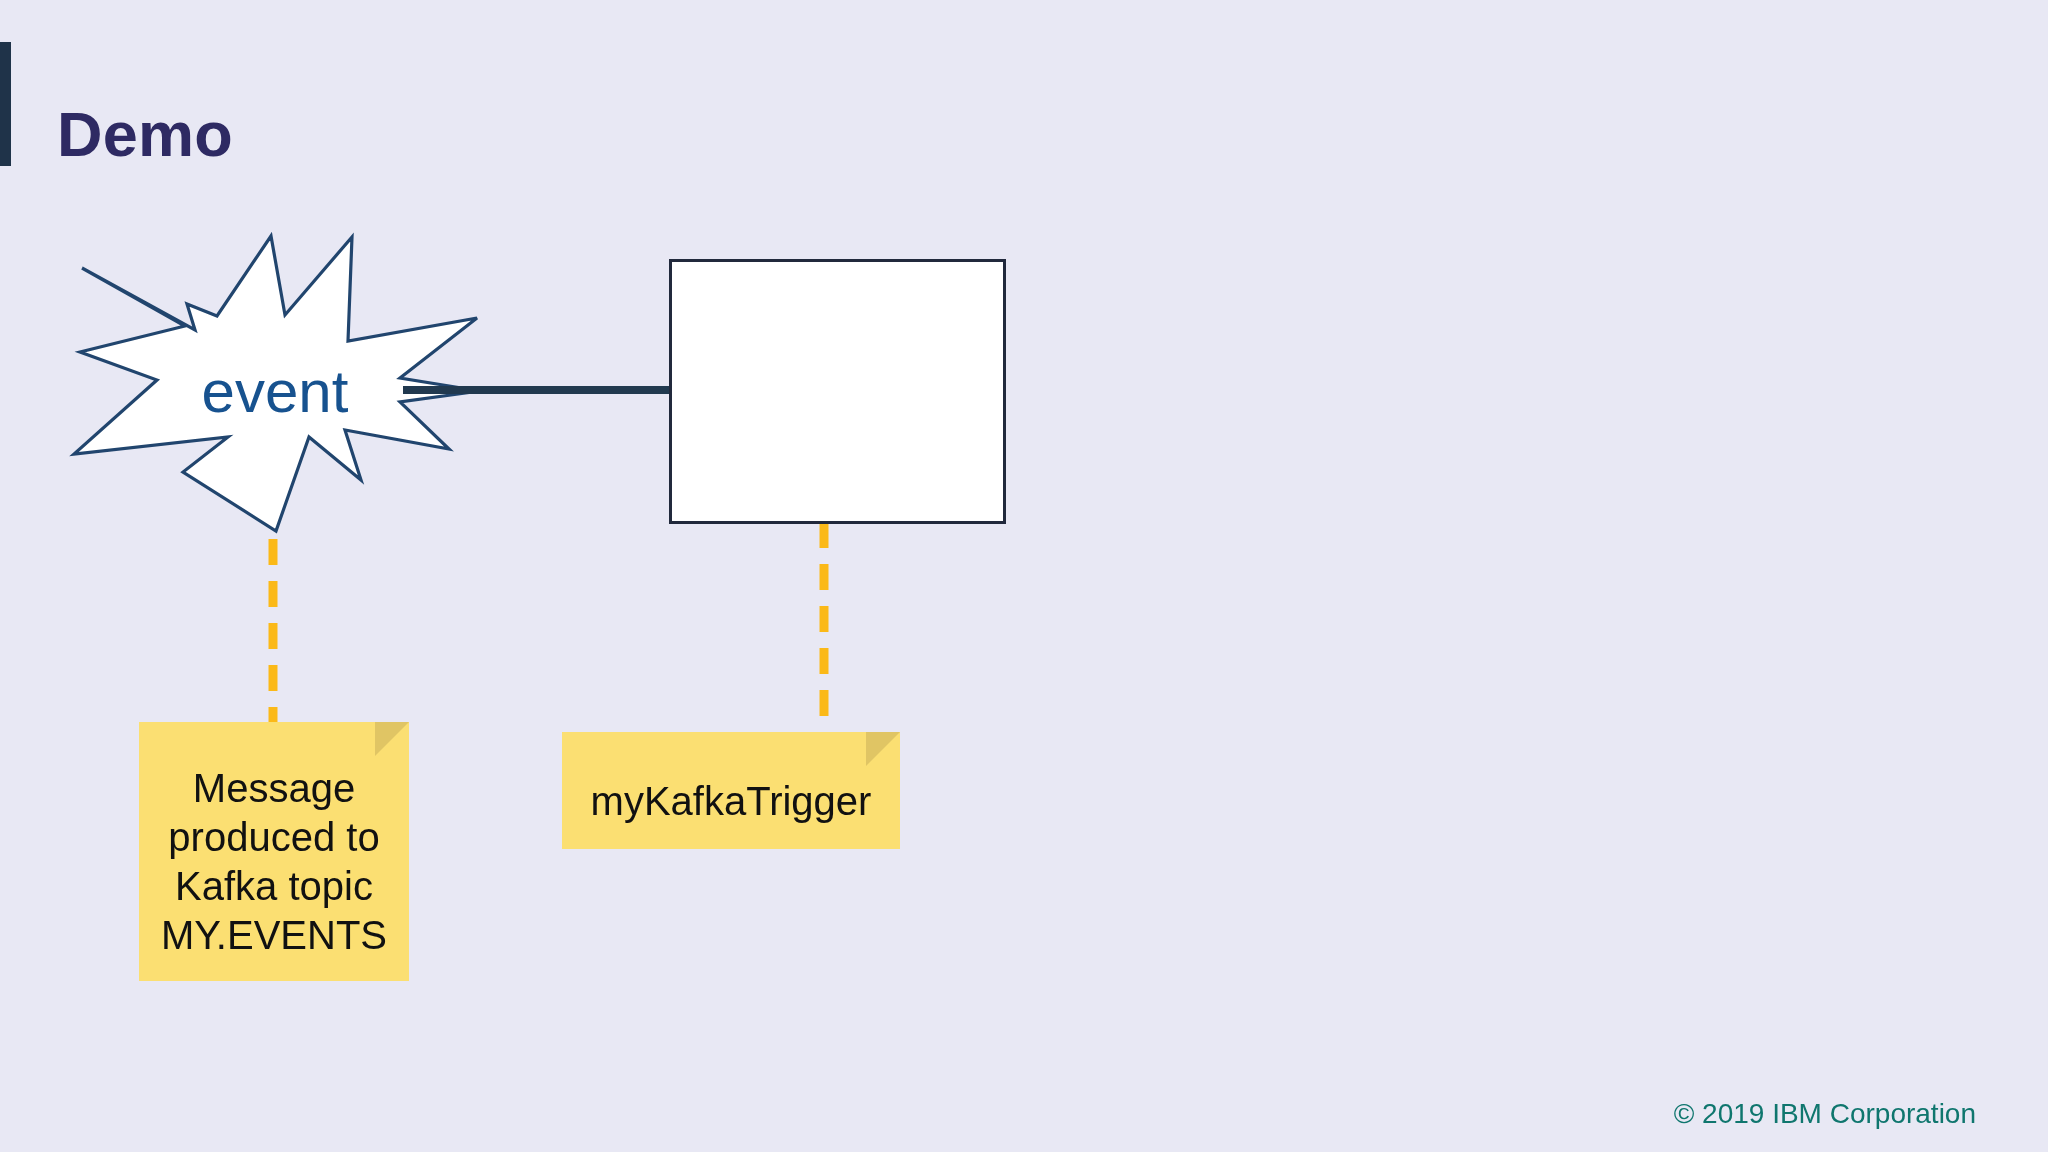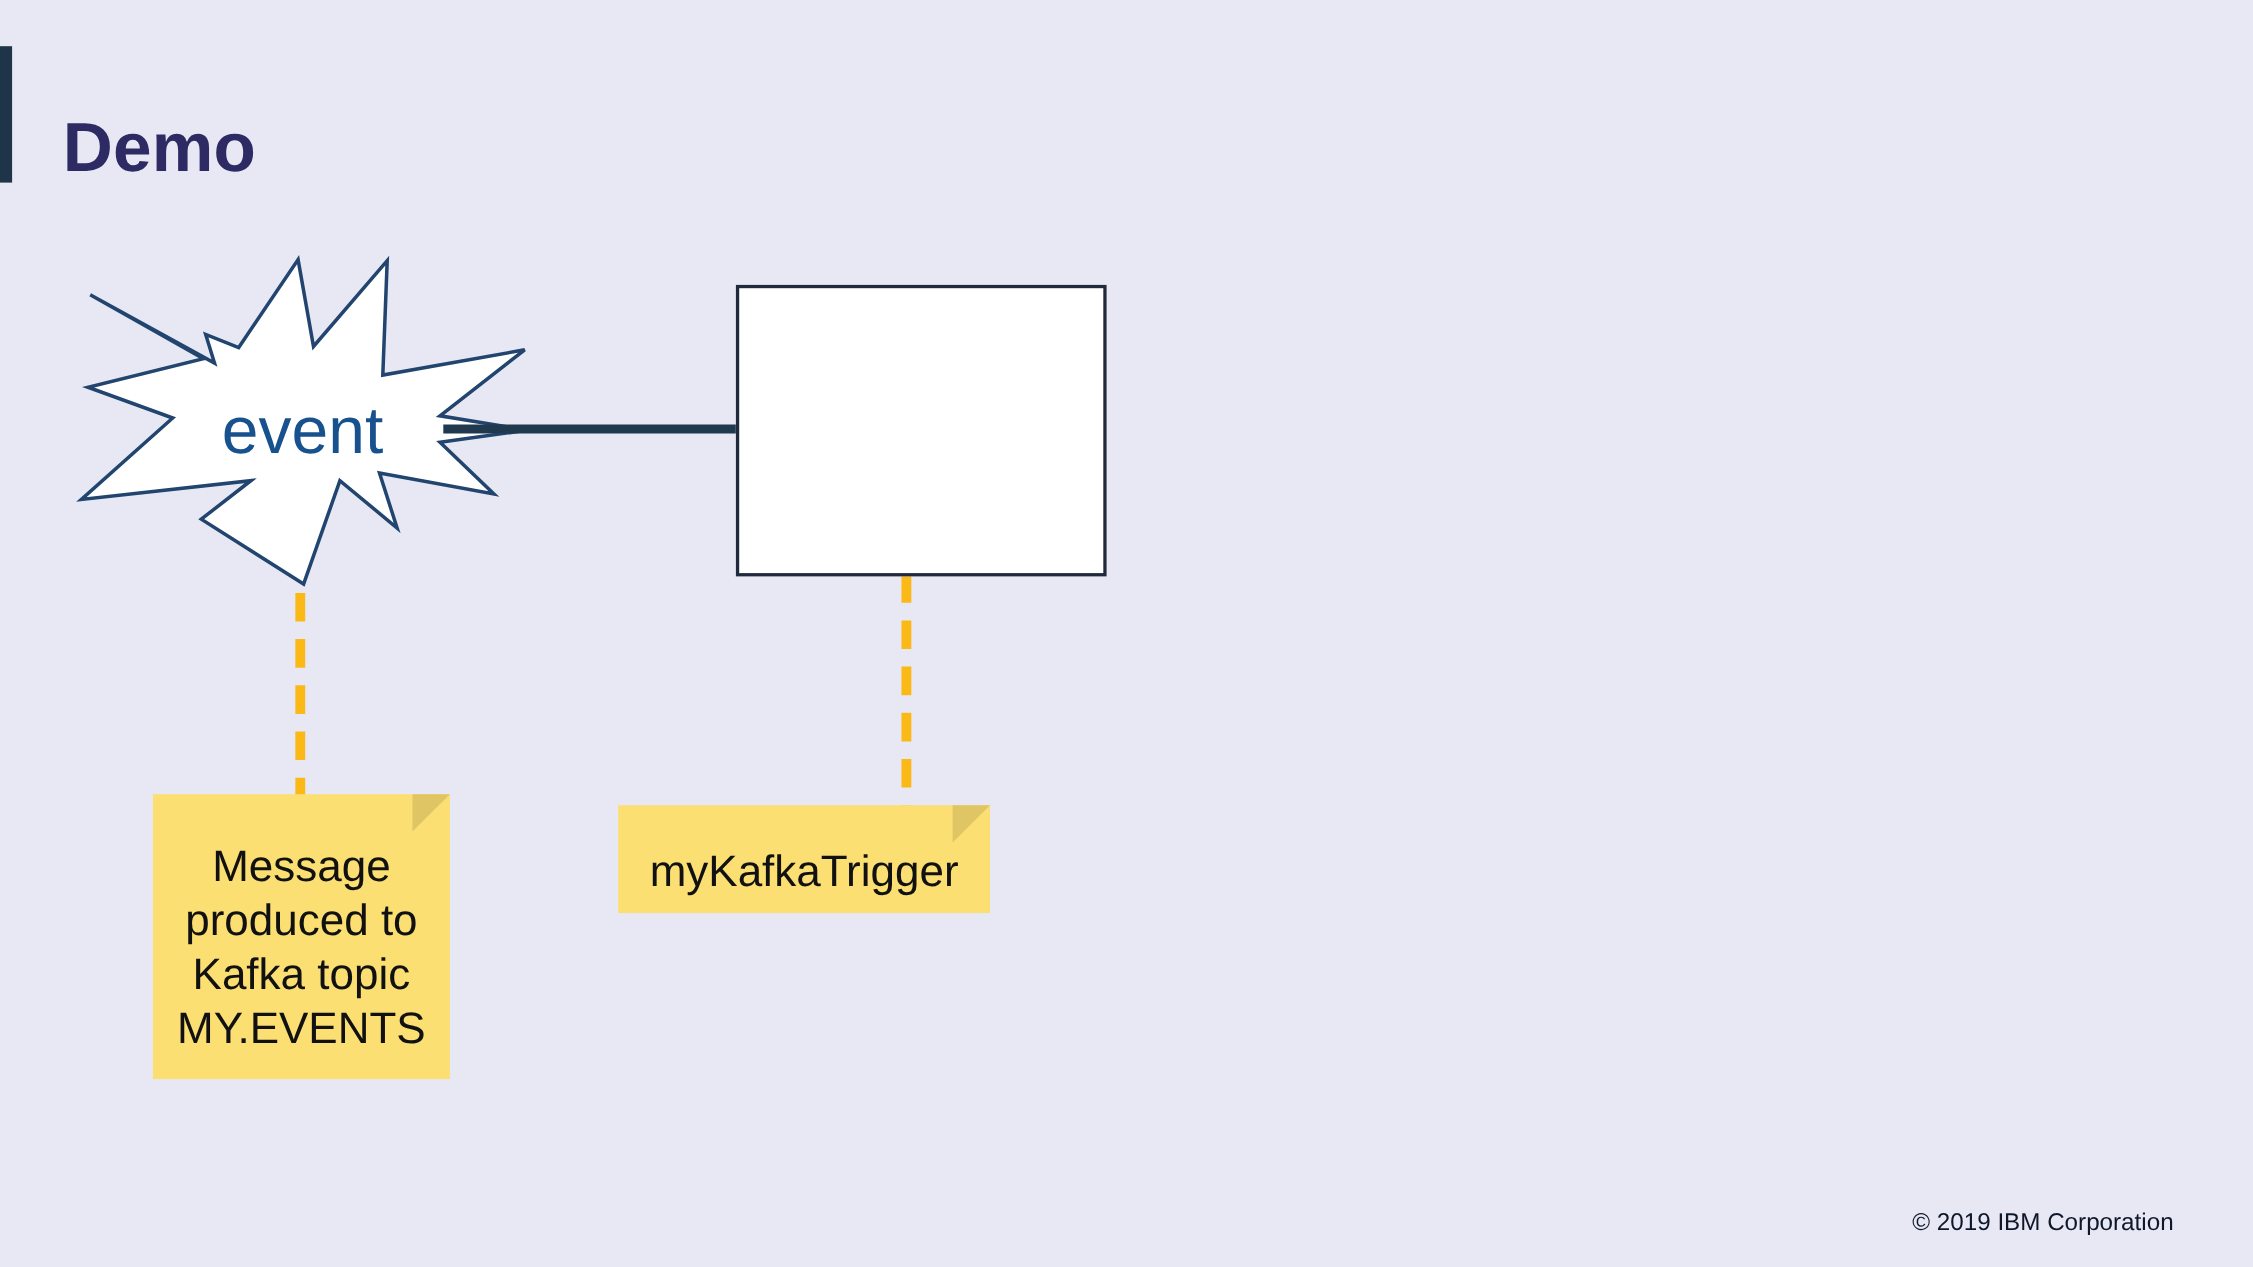--- a/index.html
+++ b/index.html
@@ -119,32 +119,32 @@
     top: 722px;
     width: 270px;
     height: 259px;
     font-size: 40px;
     line-height: 1.22;
   }
   #note-trigger {
     left: 562px;
     top: 732px;
     width: 338px;
-    height: 98px;
+    height: 117px;
     font-size: 40px;
     line-height: 1.2;
   }
 
   
   .footer-copyright {
     position: absolute;
     right: 72px;
     top: 1098px;
-    font-size: 22px;
-    color: #0f172a;
+    font-size: 28px;
+    color: #0f766e;
     white-space: nowrap;
   }
 </style>
 </head>
 <body>
 
 <div class="slide">
 
   <div class="title-accent-bar"></div>
   <h1 class="slide-title">Demo</h1>

